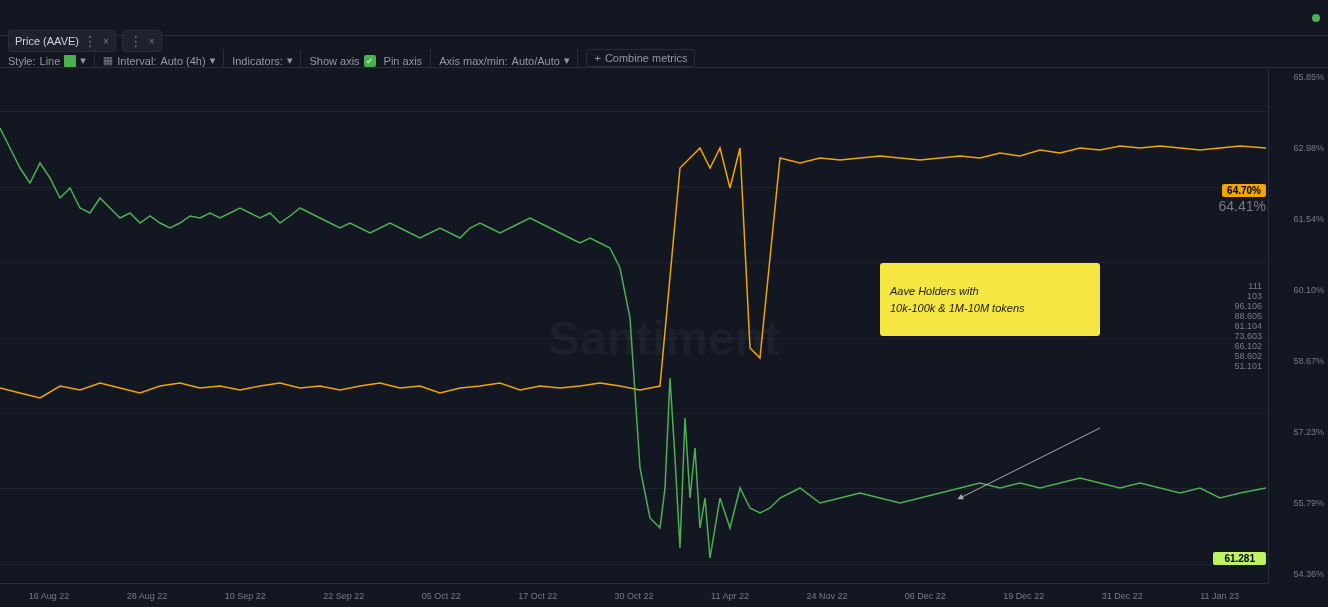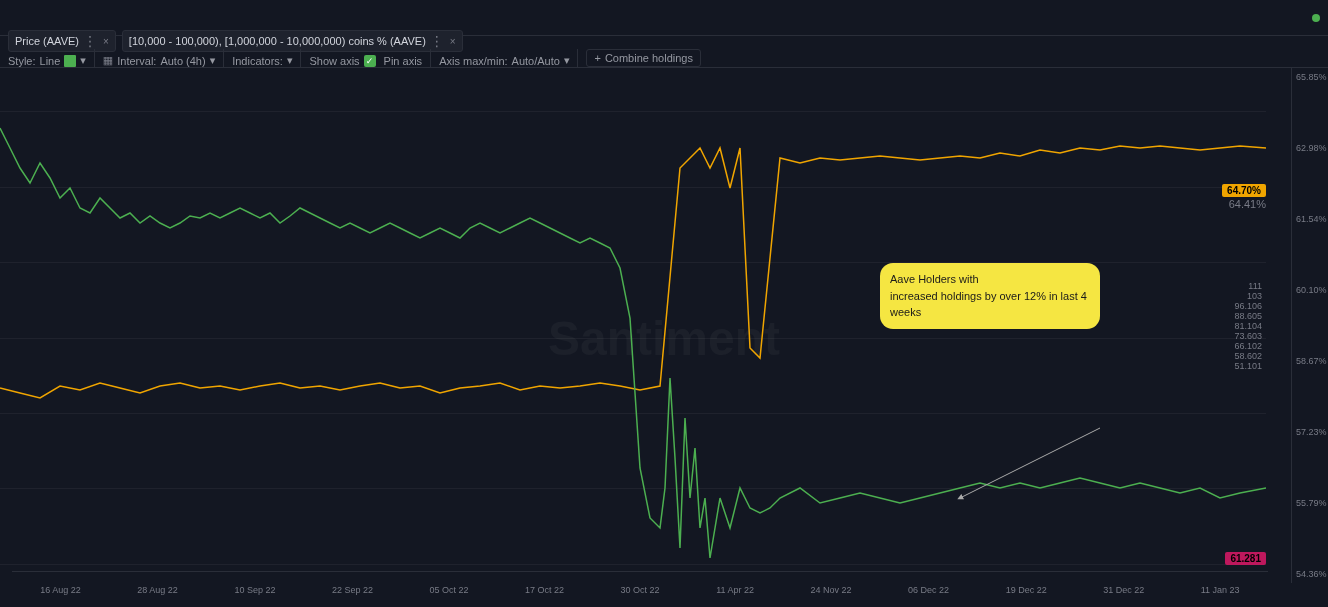--- a/index.html
+++ b/index.html
@@ -110,21 +110,21 @@
       position: relative;
       width: 1328px;
       height: 539px;
       background: #131722;
       overflow: hidden;
     }
     .y-axis-right {
       position: absolute;
       top: 0;
       right: 0;
-      width: 37px;
+      width: 60px;
       bottom: 24px;
       border-left: 1px solid #2a2e39;
       display: flex;
       flex-direction: column;
       justify-content: space-between;
       padding: 4px 4px;
     }
     .y-label {
       font-size: 9px;
       color: #787b86;
@@ -142,62 +142,63 @@
       padding: 4px 4px;
     }
     .y-label-left {
       font-size: 9px;
       color: #787b86;
       text-align: right;
     }
     .x-axis {
       position: absolute;
       bottom: 0;
-      left: 12px;
+      left: 0;
       right: 60px;
-      height: 36px;
+      height: 24px;
       display: flex;
       align-items: center;
       justify-content: space-around;
       border-top: 1px solid #2a2e39;
     }
     .x-label {
       font-size: 9px;
       color: #787b86;
     }
     .annotation-box {
       position: absolute;
       background: #f5e642;
       color: #1a1a1a;
       font-size: 11px;
-      padding: 8px 10px;
-      border-radius: 13px;
+      padding: 20px 10px;
+      border-radius: 3px;
       line-height: 1.5;
       top: 195px;
       left: 880px;
       width: 220px;
+      font-style: italic;
     }
     .price-badge-orange {
       position: absolute;
       right: 62px;
       background: #f0a500;
       color: #000;
       font-size: 10px;
       font-weight: bold;
       padding: 1px 5px;
       border-radius: 2px;
     }
     .price-badge-green {
       position: absolute;
       right: 62px;
-      background: #be185d;
+      background: #bef264;
       color: #000;
       font-size: 10px;
       font-weight: bold;
-      padding: 1px 5px;
+      padding: 1px 11px;
       border-radius: 2px;
     }
     .watermark {
       position: absolute;
       color: rgba(255,255,255,0.04);
       font-size: 48px;
       font-weight: bold;
       top: 50%;
       left: 50%;
       transform: translate(-50%, -50%);
@@ -215,21 +216,20 @@
 </head>
 <body>
 
 <div class="top-bar">
   <div class="metric-tag">
     <span>Price (AAVE)</span>
     <span class="dot-menu">⋮</span>
     <span class="close-btn">×</span>
   </div>
   <div class="metric-tag">
-    <span>[10,000 - 100,000), [1,000,000 - 10,000,000) coins % (AAVE)</span>
     <span class="dot-menu">⋮</span>
     <span class="close-btn">×</span>
   </div>
   <div style="margin-left:auto">
     <div class="green-dot"></div>
   </div>
 </div>
 
 <div class="toolbar">
   <div class="toolbar-item">
@@ -260,21 +260,21 @@
   </div>
   <div class="divider"></div>
   <div class="toolbar-item">
     <span>Axis max/min:</span>
     <span>Auto/Auto</span>
     <span>▾</span>
   </div>
   <div class="divider"></div>
   <div class="combine-btn">
     <span>+</span>
-    <span>Combine holdings</span>
+    <span>Combine metrics</span>
   </div>
 </div>
 
 <div class="chart-container">
 
   <div class="watermark">Santiment</div>
 
   <div class="grid-line" style="top:8%"></div>
   <div class="grid-line" style="top:22%"></div>
   <div class="grid-line" style="top:36%"></div>
@@ -469,27 +469,27 @@
     <line x1="1100" y1="360" x2="960" y2="430" stroke="#aaa" stroke-width="1" marker-end="url(#arrowhead)"></line>
     <defs>
       <marker id="arrowhead" markerWidth="6" markerHeight="6" refX="3" refY="3" orient="auto">
         <path d="M0,0 L0,6 L6,3 z" fill="#aaa"></path>
       </marker>
     </defs>
   </svg>
 
   <div class="annotation-box">
     <div>Aave Holders with</div>
-    <div>increased holdings by over 12% in last 4 weeks</div>
+    <div>10k-100k &amp; 1M-10M tokens</div>
   </div>
 
   <div class="price-badge-orange" style="top:116px;">
     <span>64.70%</span>
   </div>
-  <div style="position:absolute;right:62px;top:130px;color:#787b86;font-size:11px;text-align:right;">
+  <div style="position:absolute;right:62px;top:130px;color:#787b86;font-size:14px;text-align:right;">
     <span>64.41%</span>
   </div>
   <div class="price-badge-green" style="bottom:42px;">
     <span>61.281</span>
   </div>
 
   <div class="y-axis-left">
     <div class="y-label-left">111</div>
     <div class="y-label-left">103</div>
     <div class="y-label-left">96.106</div>

